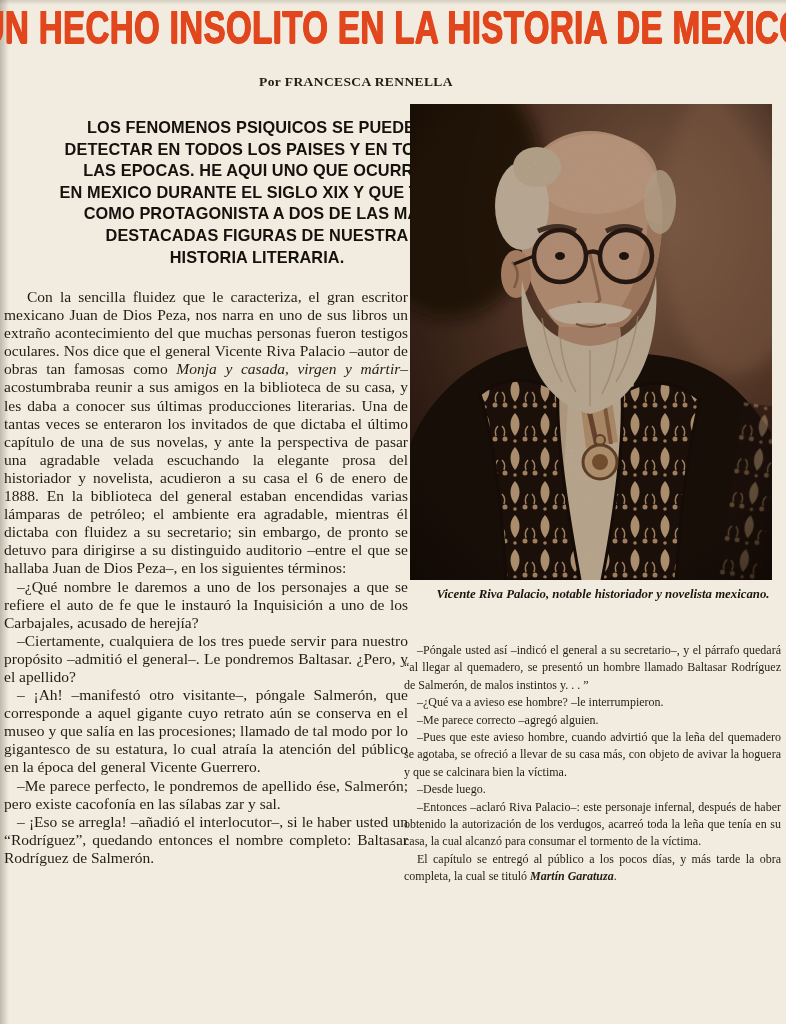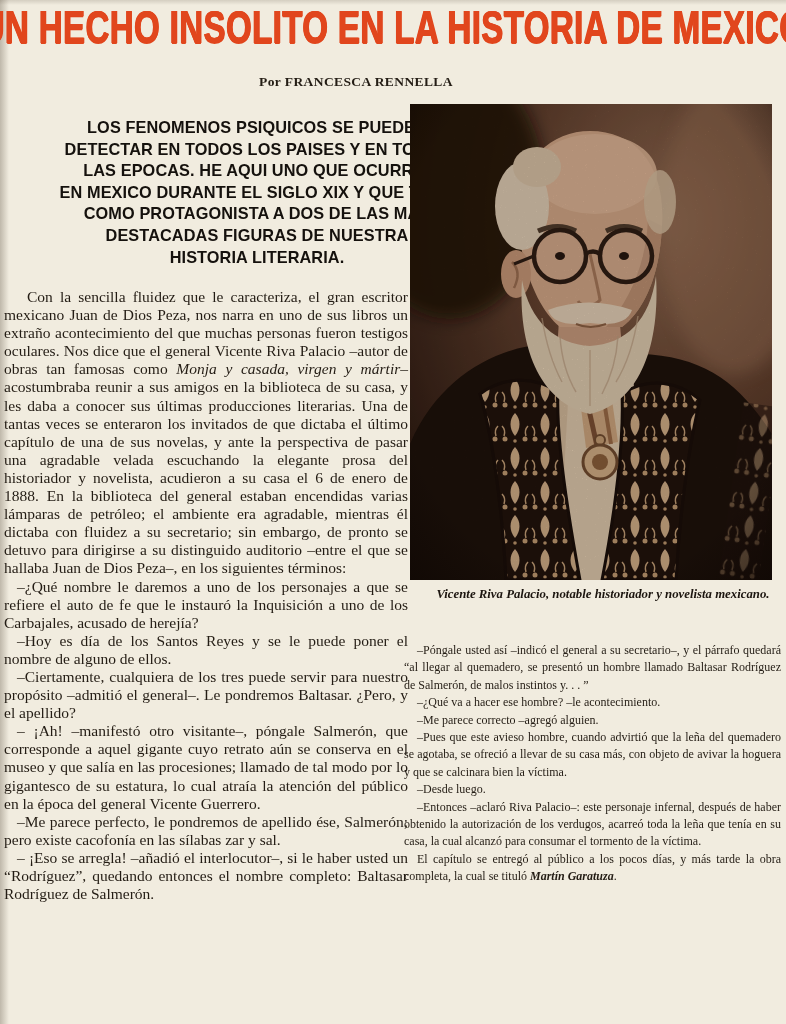--- a/index.html
+++ b/index.html
@@ -163,28 +163,27 @@
     <rect width="362" height="476" fill="#c08258" opacity="0.07"></rect>
     <rect width="362" height="476" filter="url(#grain)" opacity="0.2"></rect>
     <rect width="362" height="476" fill="url(#vig)"></rect>
   </svg>
 </div>
 <div class="caption">Vicente Riva Palacio, notable historiador y novelista mexicano.</div>
 
 <div class="col col-left">
   <p class="bp first"><span>Con la sencilla fluidez que le caracteriza, el gran escritor mexicano Juan de Dios Peza, nos narra en uno de sus libros un extraño acontecimiento del que muchas personas fueron testigos oculares. Nos dice que el general Vicente Riva Palacio –autor de obras tan famosas como </span><i>Monja y casada, virgen y mártir</i><span>– acostumbraba reunir a sus amigos en la biblioteca de su casa, y les daba a conocer sus últimas producciones literarias. Una de tantas veces se enteraron los invitados de que dictaba el último capítulo de una de sus novelas, y ante la perspectiva de pasar una agradable velada escuchando la elegante prosa del historiador y novelista, acudieron a su casa el 6 de enero de 1888. En la biblioteca del general estaban encendidas varias lámparas de petróleo; el ambiente era agradable, mientras él dictaba con fluidez a su secretario; sin embargo, de pronto se detuvo para dirigirse a su distinguido auditorio –entre el que se hallaba Juan de Dios Peza–, en los siguientes términos:</span></p>
   <p class="bp">–¿Qué nombre le daremos a uno de los personajes a que se refiere el auto de fe que le instauró la Inquisición a uno de los Carbajales, acusado de herejía?</p>
-  <p class="bp">–Hoy es día de los Santos Reyes y se le puede poner el nombre de alguno de ellos.</p>
   <p class="bp gap">–Ciertamente, cualquiera de los tres puede servir para nuestro propósito –admitió el general–. Le pondremos Baltasar. ¿Pero, y el apellido?</p>
   <p class="bp gap">– ¡Ah! –manifestó otro visitante–, póngale Salmerón, que corresponde a aquel gigante cuyo retrato aún se conserva en el museo y que salía en las procesiones; llamado de tal modo por lo gigantesco de su estatura, lo cual atraía la atención del público en la época del general Vicente Guerrero.</p>
   <p class="bp gap">–Me parece perfecto, le pondremos de apellido ése, Salmerón; pero existe cacofonía en las sílabas zar y sal.</p>
   <p class="bp gap">– ¡Eso se arregla! –añadió el interlocutor–, si le haber usted un “Rodríguez”, quedando entonces el nombre completo: Baltasar Rodríguez de Salmerón.</p>
 </div>
 
 <div class="col col-right">
   <p class="bp">–Póngale usted así –indicó el general a su secretario–, y el párrafo quedará “al llegar al quemadero, se presentó un hombre llamado Baltasar Rodríguez de Salmerón, de malos instintos y. . . ”</p>
-  <p class="bp">–¿Qué va a hacer ese hombre? –le acontecimiento.</p>
+  <p class="bp">–¿Qué va a avieso ese hombre? –le interrumpieron.</p>
   <p class="bp">–Me parece correcto –agregó alguien.</p>
   <p class="bp">–Pues que este avieso hombre, cuando advirtió que la leña del quemadero se agotaba, se ofreció a llevar de su casa más, con objeto de avivar la hoguera y que se calcinara bien la víctima.</p>
   <p class="bp">–Desde luego.</p>
   <p class="bp">–Entonces –aclaró Riva Palacio–: este personaje infernal, después de haber obtenido la autorización de los verdugos, acarreó toda la leña que tenía en su casa, la cual alcanzó para consumar el tormento de la víctima.</p>
   <p class="bp"><span>El capítulo se entregó al público a los pocos días, y más tarde la obra completa, la cual se tituló </span><span class="bi">Martín Garatuza</span><span>.</span></p>
 </div>
 
 </body></html>

